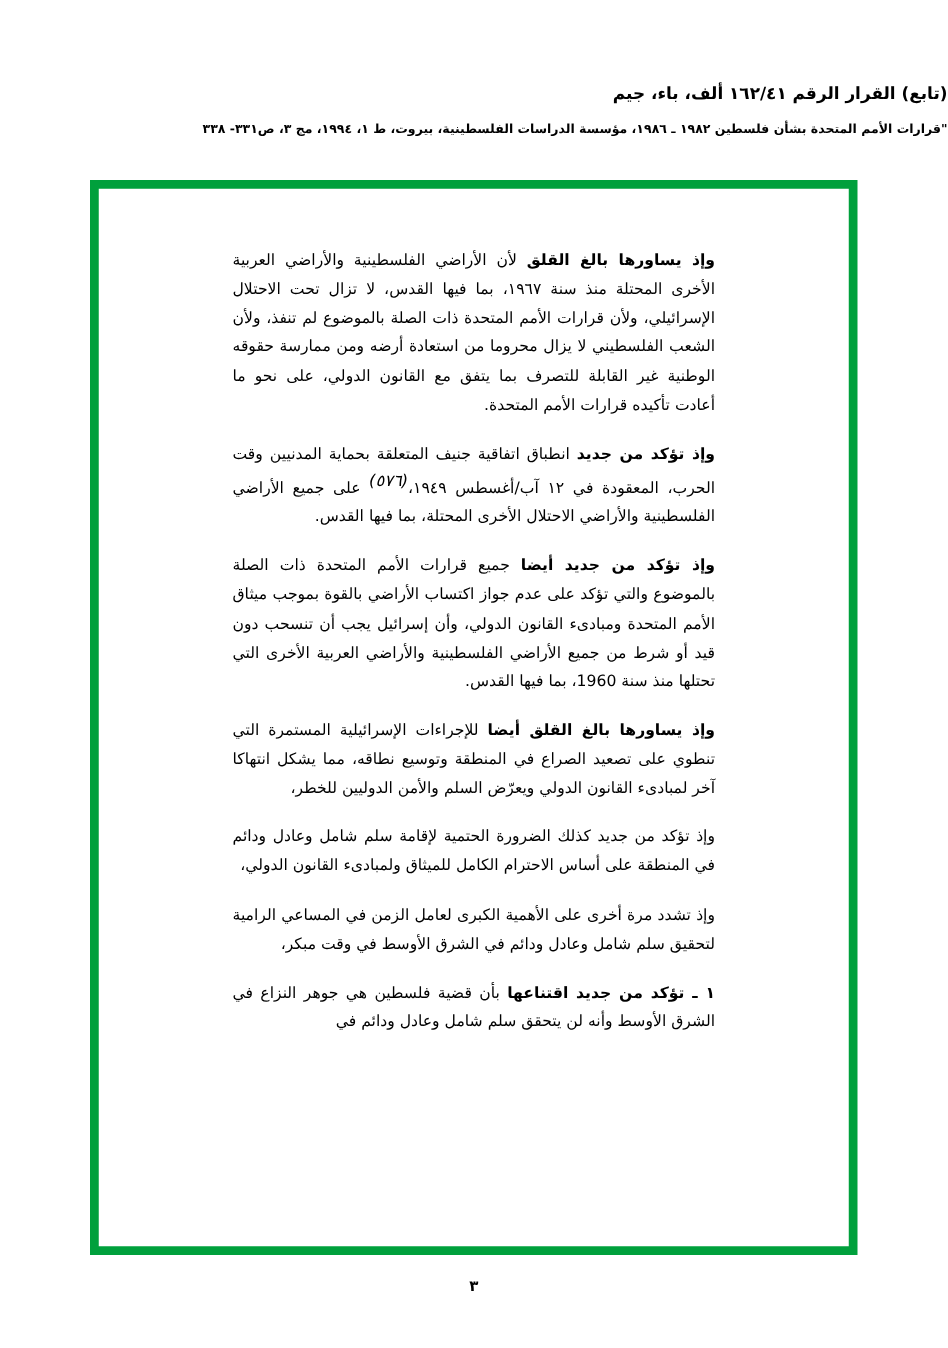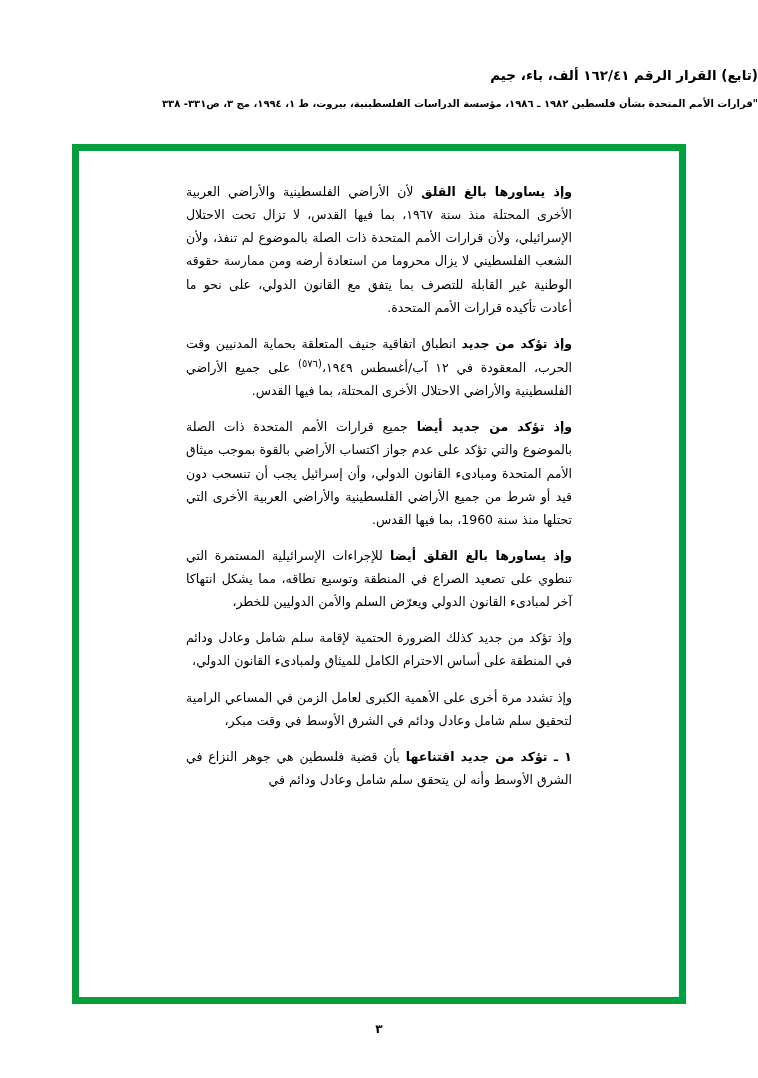--- a/index.html
+++ b/index.html
@@ -57,33 +57,34 @@
     bottom: 11px;
     background: #ffffff;
     overflow: hidden;
   }
   .content {
     padding: 18px 96px 10px 96px;
     direction: rtl;
     text-align: justify;
   }
   p.para {
-    margin: 0 0 13px 0;
+    margin: 16px 0 13px 0;
     font-size: 12.5px;
     line-height: 1.85;
     text-align: justify;
     text-align-last: right;
     direction: rtl;
   }
   .b {
     font-weight: bold;
   }
   .sup {
-    font-size: 10px;
+    font-size: 13px;
     vertical-align: super;
+    font-style: italic;
   }
   .footnote-wrap {
     position: absolute;
     right: 96px;
     left: 96px;
     bottom: 22px;
     direction: rtl;
   }
   .footnote-rule {
     width: 190px;

